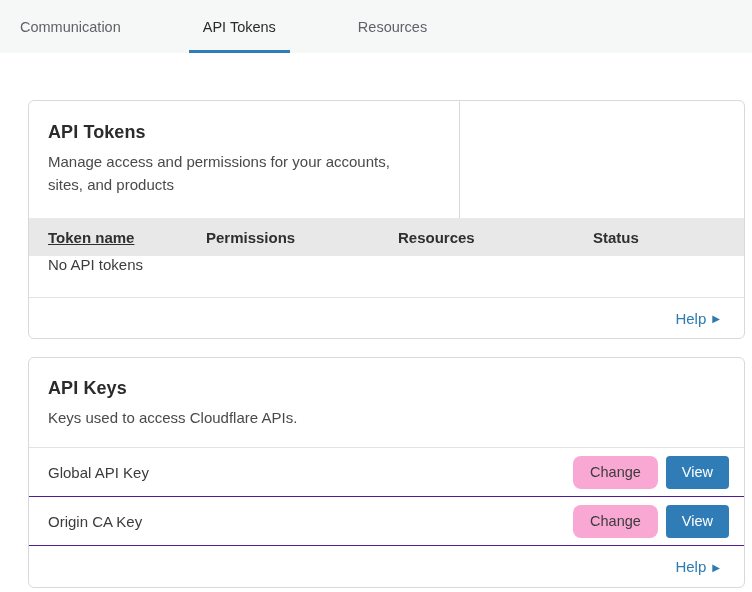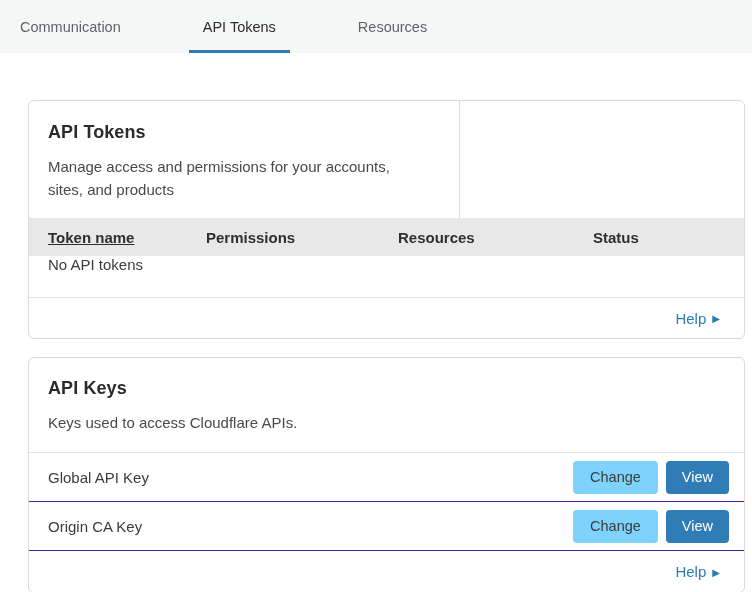--- a/index.html
+++ b/index.html
@@ -62,44 +62,45 @@
     background: #f5f5f6;
     display: flex; align-items: center; justify-content: center;
   }
   .card-title {
     font-size: 18px;
     font-weight: bold;
     color: #2b2b2b;
     letter-spacing: .1px;
   }
   .card-desc {
-    margin-top: 12px;
+    margin-top: 7px;
     font-size: 15px;
     color: #4a4a4a;
     line-height: 1.55;
     max-width: 380px;
   }
 
   .btn {
     font-family: "Liberation Sans", sans-serif;
     font-size: 14.5px;
     border: none;
     border-radius: 4px;
     cursor: pointer;
     line-height: 1;
   }
   .btn-primary {
     background: var(--accent);
     color: #fff;
     padding: 9px 16px;
   }
   .btn-secondary {
-    background: #7dd3fc;
+    background: #f9a8d4;
     color: #3c3c3c;
     padding: 9px 17px;
+    border-radius: 8px;
   }
 
   
   .table-head {
     display: flex;
     align-items: center;
     height: 38px;
     background: #e8e8e8;
     padding-left: 19px;
     font-size: 15px;

